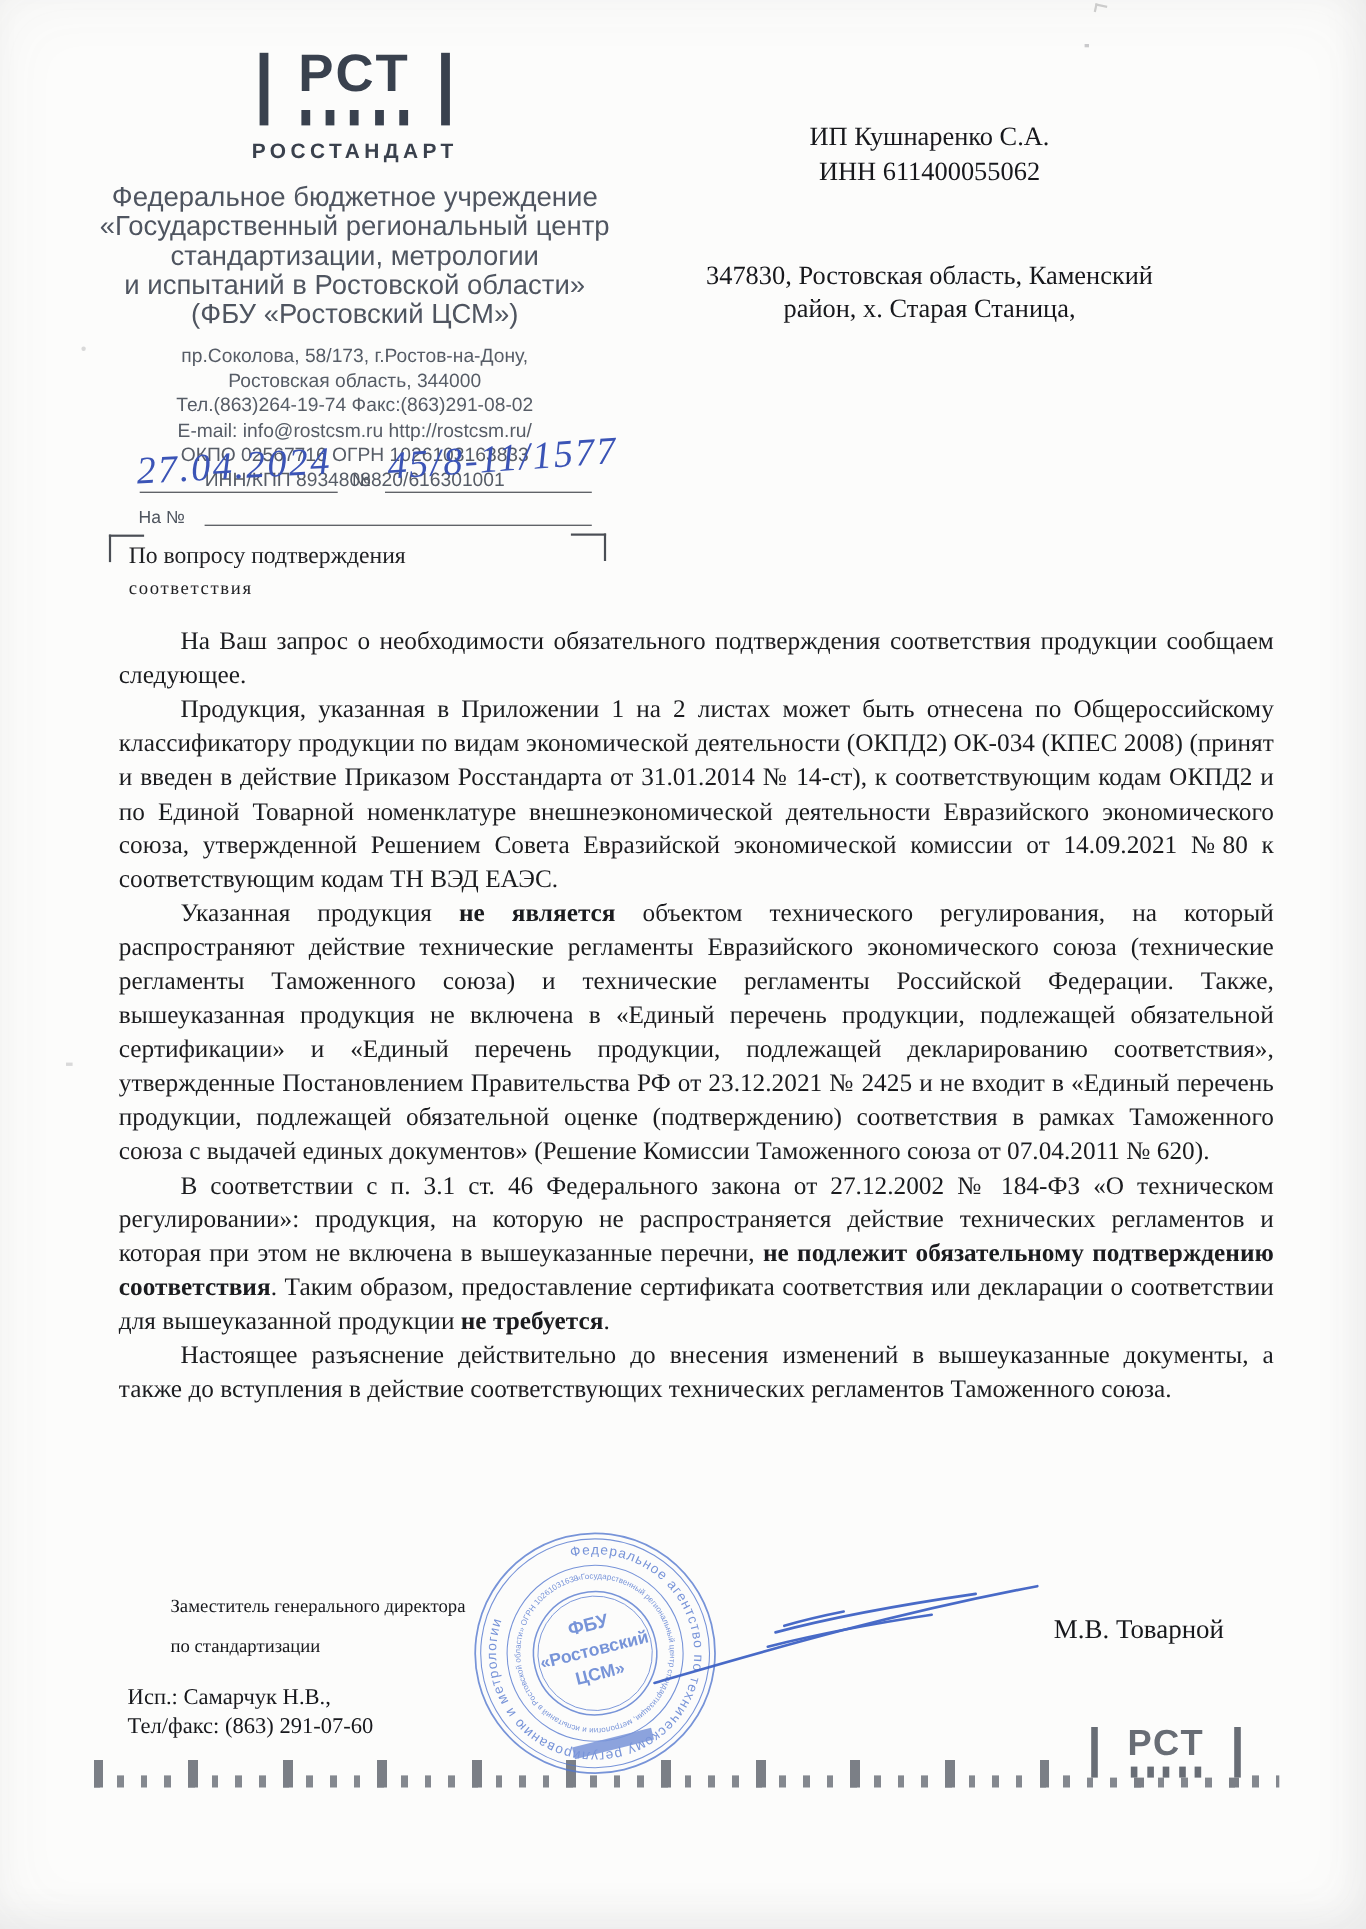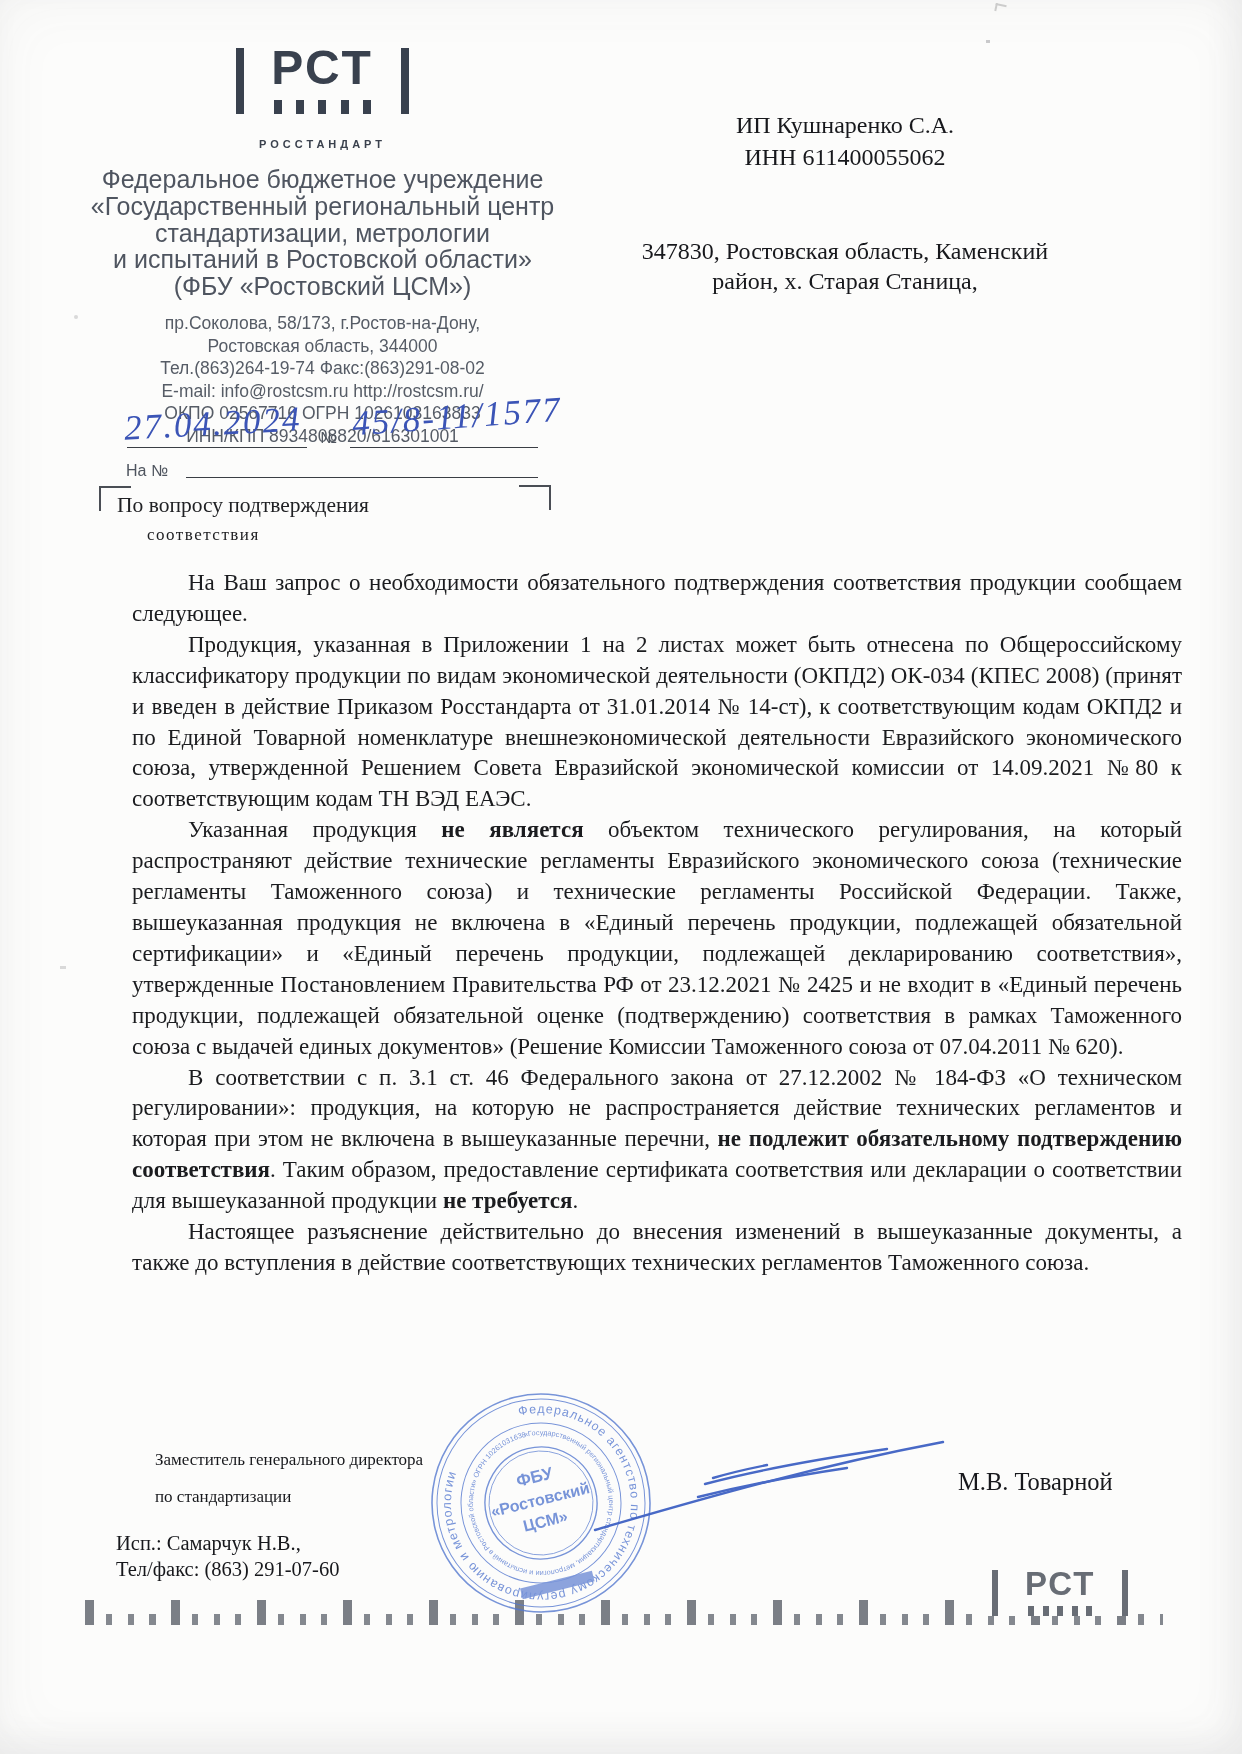--- a/index.html
+++ b/index.html
@@ -10,21 +10,21 @@
   
   .lh{position:absolute;left:85px;top:48px;width:475px;text-align:center;
       font-family:"Liberation Sans",sans-serif;color:#4f5560;}
   .pct{display:inline-flex;align-items:stretch;height:66px;color:#39414e;}
   .pct .pbar{width:8px;background:currentColor;}
   .pct .pmid{display:flex;flex-direction:column;justify-content:space-between;margin:0 27px;}
   .pct .pletters{font-weight:700;font-size:48px;line-height:40px;letter-spacing:3px;
       font-family:"Liberation Sans",sans-serif;}
   .pct .pdots{display:flex;justify-content:space-between;padding:0 3px;height:14px;}
   .pct .pdots i{width:8px;height:14px;background:currentColor;}
-  .agency{margin-top:20px;font-size:11px;font-weight:700;letter-spacing:4px;color:#3a414d;}
+  .agency{margin-top:9px;font-size:19px;font-weight:700;letter-spacing:4px;color:#3a414d;}
   .orgname{margin-top:16px;font-size:25px;line-height:26.8px;color:#4f5560;}
   .contact{margin-top:12px;font-size:17.5px;line-height:22.6px;color:#565c66;}
 
   
   .uline{position:absolute;border-bottom:1.8px solid #3a3e44;height:0;}
   .ul-date{left:127px;top:447px;width:180px;}
   .ul-num{left:350px;top:447px;width:188px;}
   .ul-na{left:186px;top:477px;width:352px;}
   .form-label{position:absolute;font-family:"Liberation Sans",sans-serif;font-size:16px;color:#4e545e;}
   .lbl-num{left:320px;top:429px;}
@@ -32,31 +32,31 @@
   .hw{position:absolute;font-style:italic;color:#3b54b6;letter-spacing:2px;white-space:nowrap;}
   .hw-date{left:124px;top:404px;font-size:35px;transform:rotate(-3deg);}
   .hw-num{left:352px;top:397px;font-size:35px;transform:rotate(-4deg);}
 
   
   .corner{position:absolute;width:30px;height:23px;}
   .corner-l{left:99px;top:486px;border-left:2px solid #4a4e55;border-top:2px solid #4a4e55;}
   .corner-r{left:519px;top:485px;border-right:2px solid #4a4e55;border-top:2px solid #4a4e55;}
   .subject{position:absolute;left:117px;top:493px;color:#202124;}
   .subject .s1{font-size:21.5px;}
-  .subject .s2{margin-top:7px;font-size:17px;letter-spacing:1.5px;margin-left:30px;}
+  .subject .s2{margin-top:7px;font-size:17px;letter-spacing:1.5px;}
 
   
   .addr{position:absolute;left:615px;top:110px;width:460px;text-align:center;font-size:24px;color:#17181c;}
   .addr .name{line-height:30px;}
   .addr .inn{margin-top:2px;line-height:30px;}
   .addr .loc{margin-top:64px;line-height:30px;}
 
   
   .body{position:absolute;left:108px;top:568px;width:1050px;font-size:23px;line-height:30.9px;
-        text-align:justify;color:#1b1c1f;margin-left:24px;}
+        text-align:justify;color:#1b1c1f;}
   .body p{margin:0;text-indent:56px;}
   .body .b{font-weight:bold;}
 
   
   .sig-pos{position:absolute;left:155px;top:1441px;font-size:17px;line-height:37px;color:#17181c;z-index:1;}
   .signer{position:absolute;left:958px;top:1468px;font-size:24.5px;color:#17181c;z-index:3;}
   .exec{position:absolute;left:116px;top:1530px;font-size:20.5px;line-height:26px;color:#17181c;z-index:1;}
   .stampwrap{position:absolute;left:426px;top:1388px;width:230px;height:230px;
              transform:rotate(-14deg);opacity:.78;z-index:2;}
   .sigsvg{position:absolute;left:455px;top:1418px;z-index:3;}

